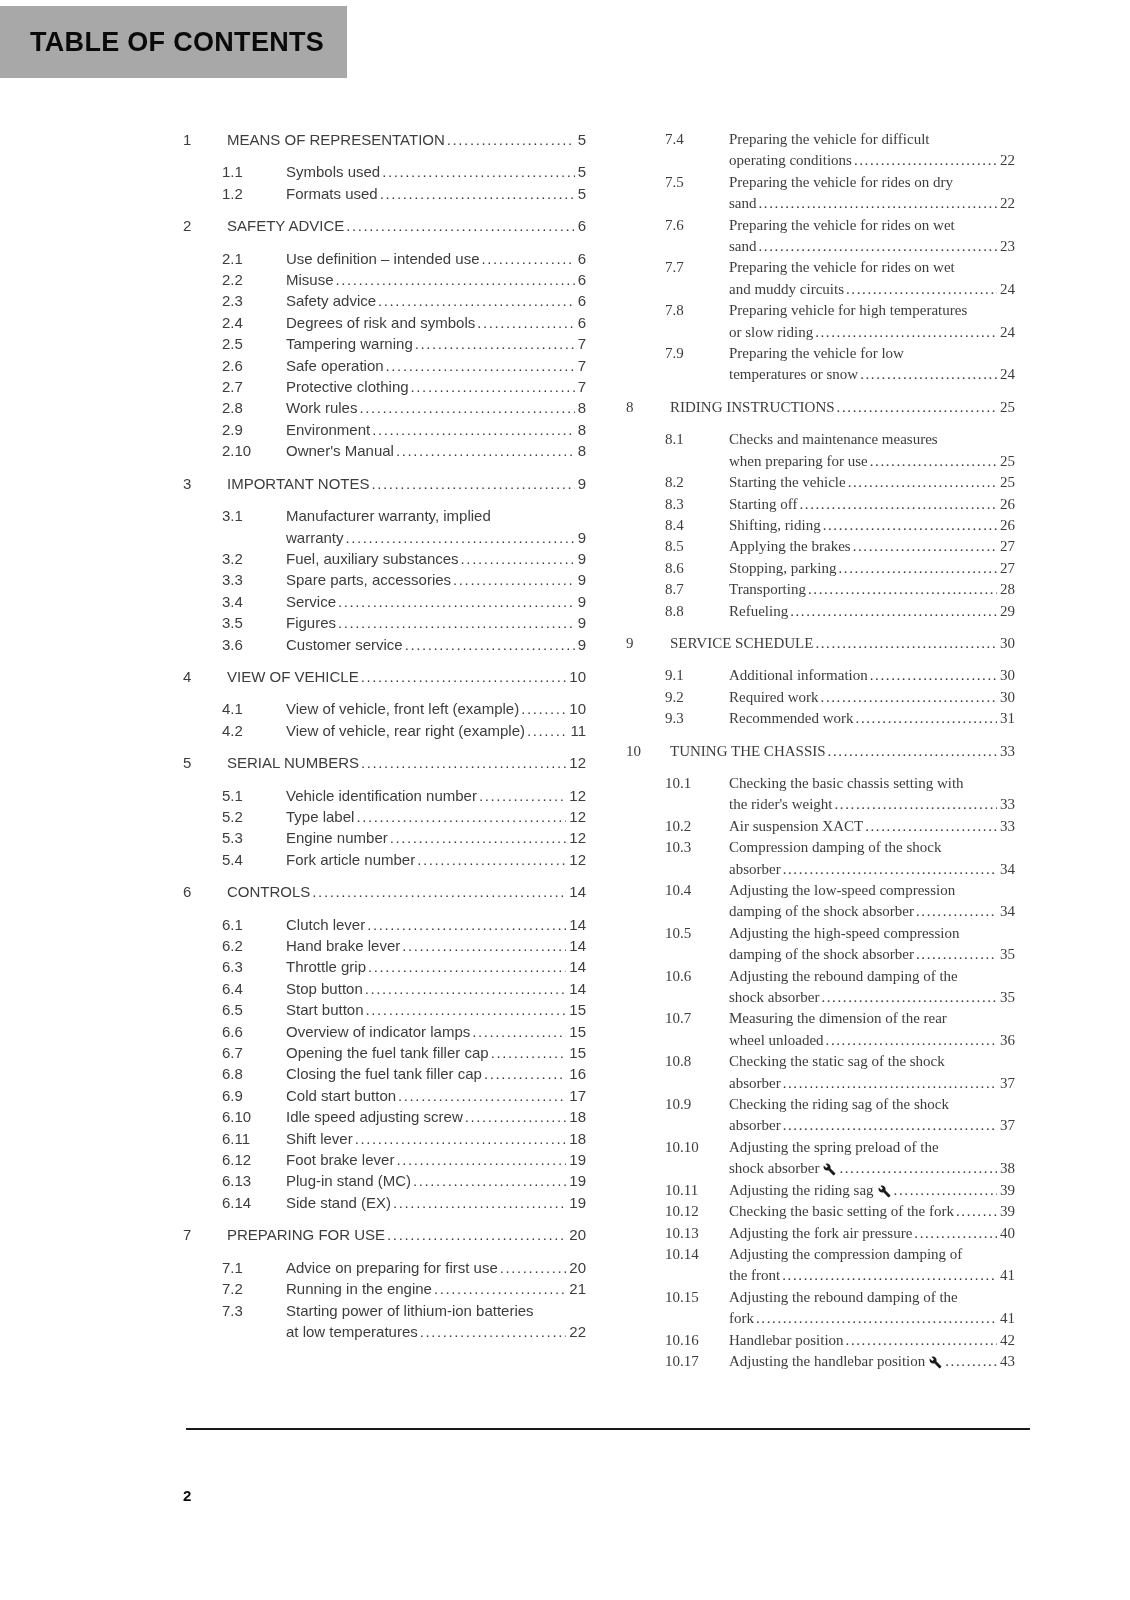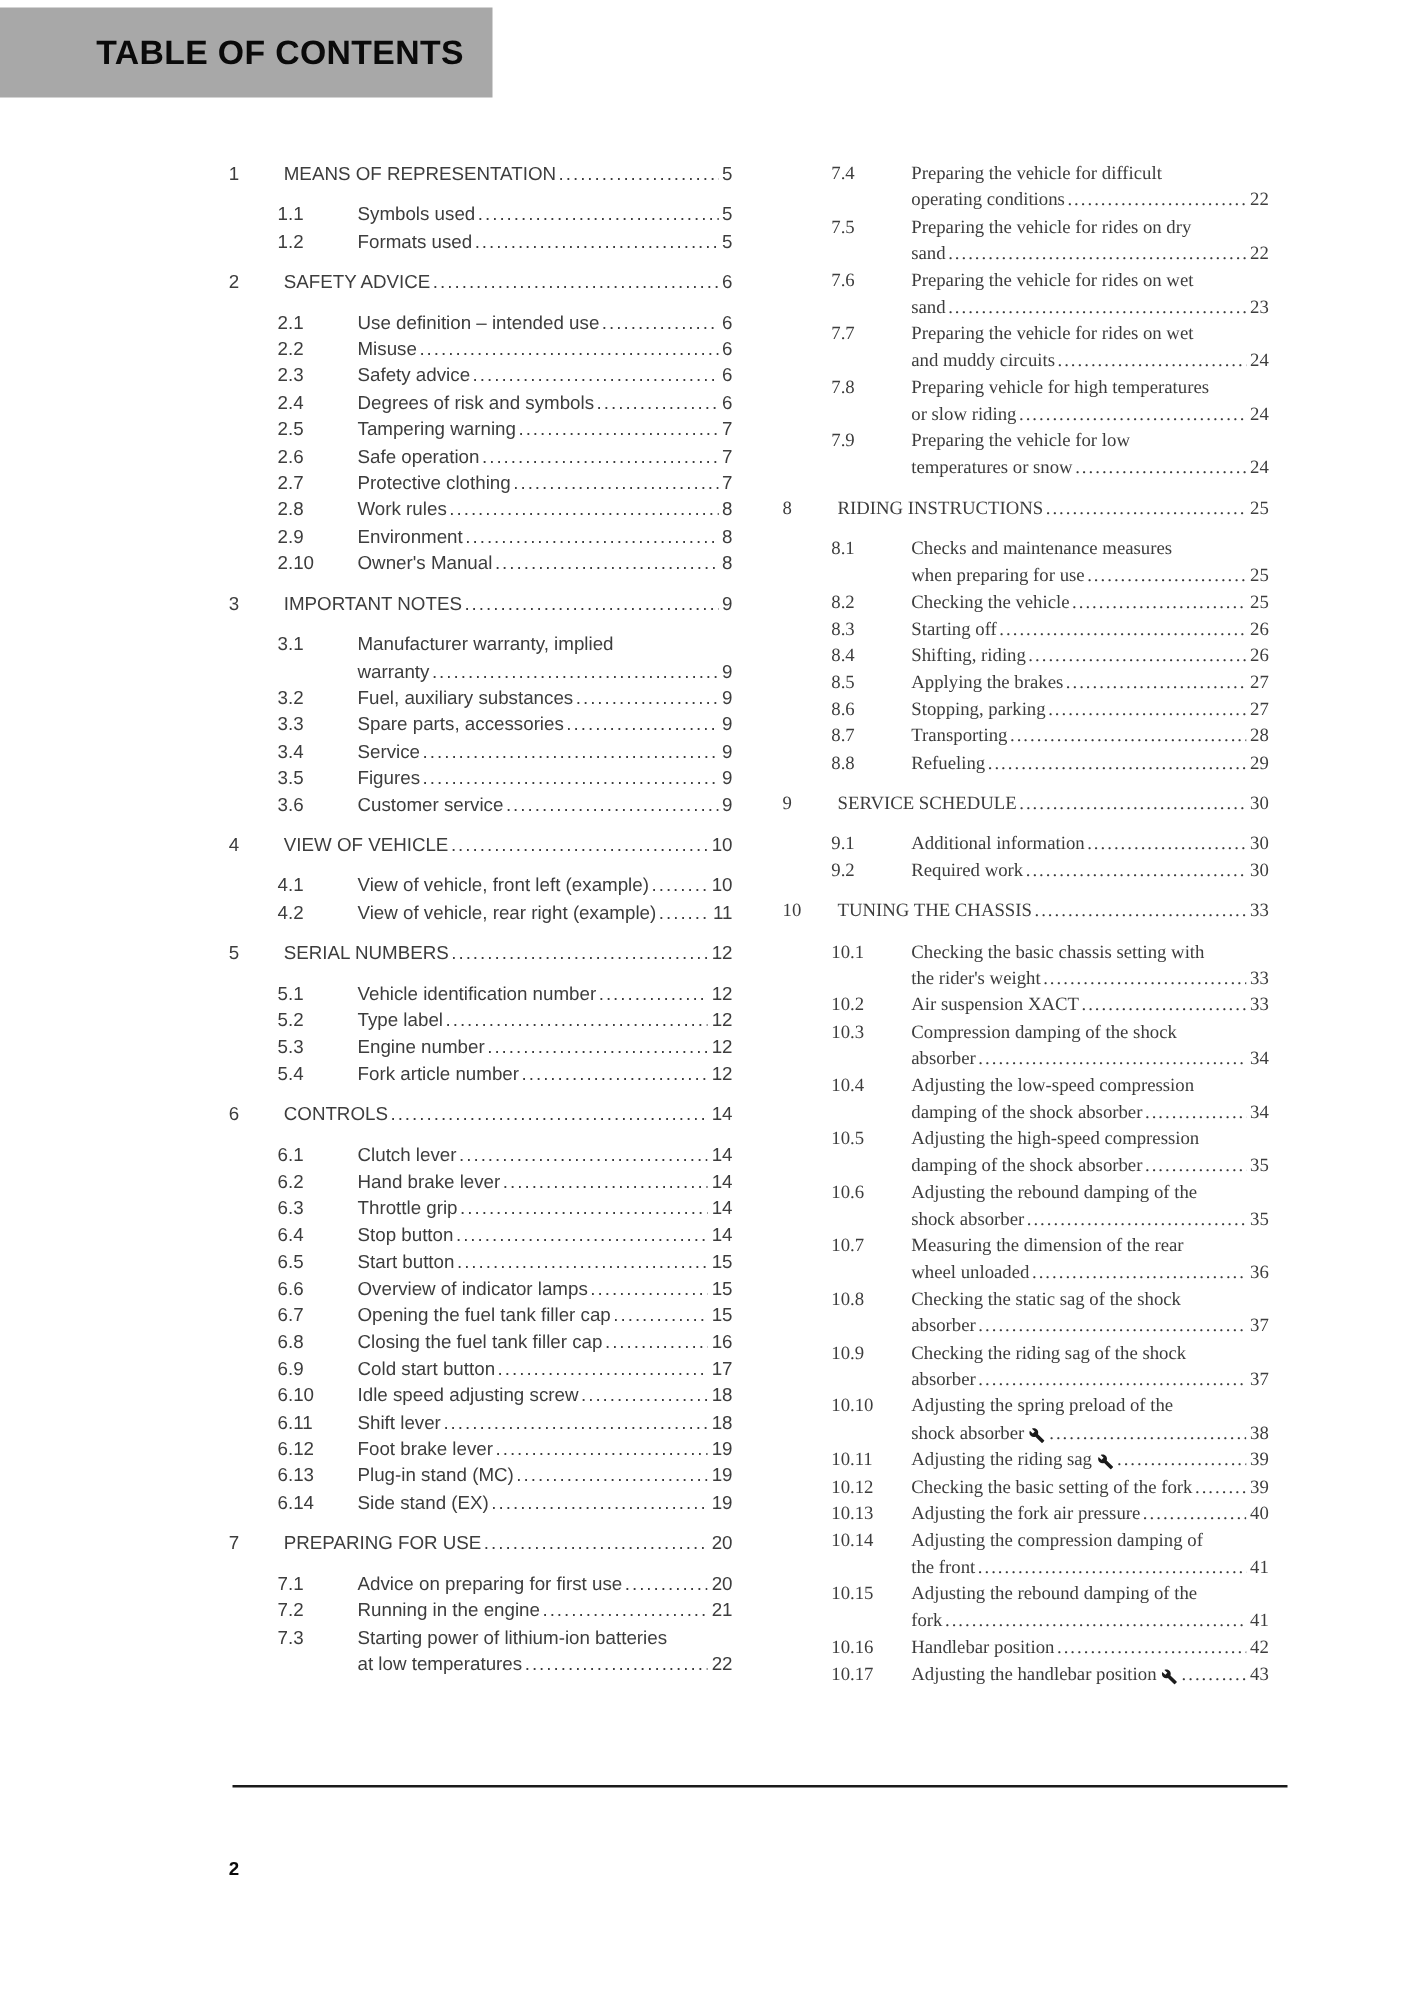--- a/index.html
+++ b/index.html
@@ -10,21 +10,21 @@
     font-family: "Liberation Sans", sans-serif;
     color: #3d3d3d;
     overflow: hidden;
   }
 
   
   .header-band {
     position: absolute; left: 0; top: 6px;
     width: 347px; height: 72px;
     background: #a8a8a8;
-    display: flex; align-items: center; padding-left: 47px;
+    display: flex; align-items: center;
   }
   .header-title {
     margin-left: 30px;
     font-size: 27px; font-weight: bold; color: #0a0a0a;
     letter-spacing: 0.3px;
     white-space: nowrap;
   }
 
   
   .col {
@@ -681,21 +681,21 @@
             <span class="txt">when preparing for use</span>
             <span class="leader"></span>
             <span class="pg">25</span>
           </span>
         </span>
       </div>
       <div class="row item">
         <span class="inum">8.2</span>
         <span class="body">
           <span class="line">
-            <span class="txt">Checking the vehicle</span>
+            <span class="txt">Starting the vehicle</span>
             <span class="leader"></span>
             <span class="pg">25</span>
           </span>
         </span>
       </div>
       <div class="row item">
         <span class="inum">8.3</span>
         <span class="body">
           <span class="line">
             <span class="txt">Starting off</span>
@@ -776,20 +776,30 @@
           </span>
         </span>
       </div>
       <div class="row item">
         <span class="inum">9.2</span>
         <span class="body">
           <span class="line">
             <span class="txt">Required work</span>
             <span class="leader"></span>
             <span class="pg">30</span>
+          </span>
+        </span>
+      </div>
+      <div class="row item">
+        <span class="inum">9.3</span>
+        <span class="body">
+          <span class="line">
+            <span class="txt">Recommended work</span>
+            <span class="leader"></span>
+            <span class="pg">31</span>
           </span>
         </span>
       </div>
     </div>
     <div class="sec">
       <div class="row heading">
         <span class="snum">10</span>
         <span class="body">
           <span class="line">
             <span class="txt">TUNING THE CHASSIS</span>

